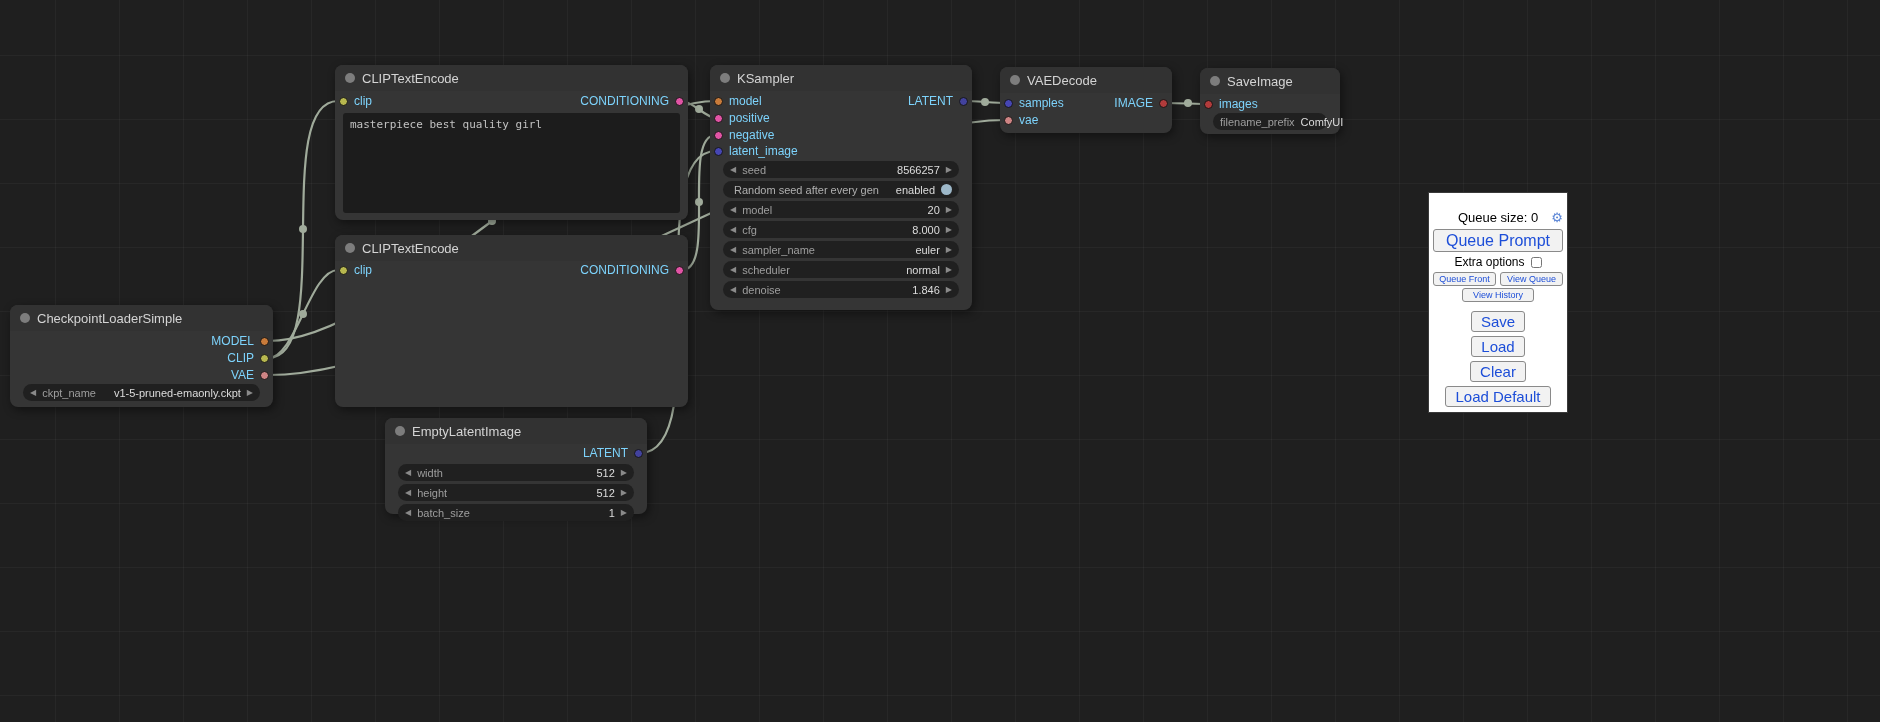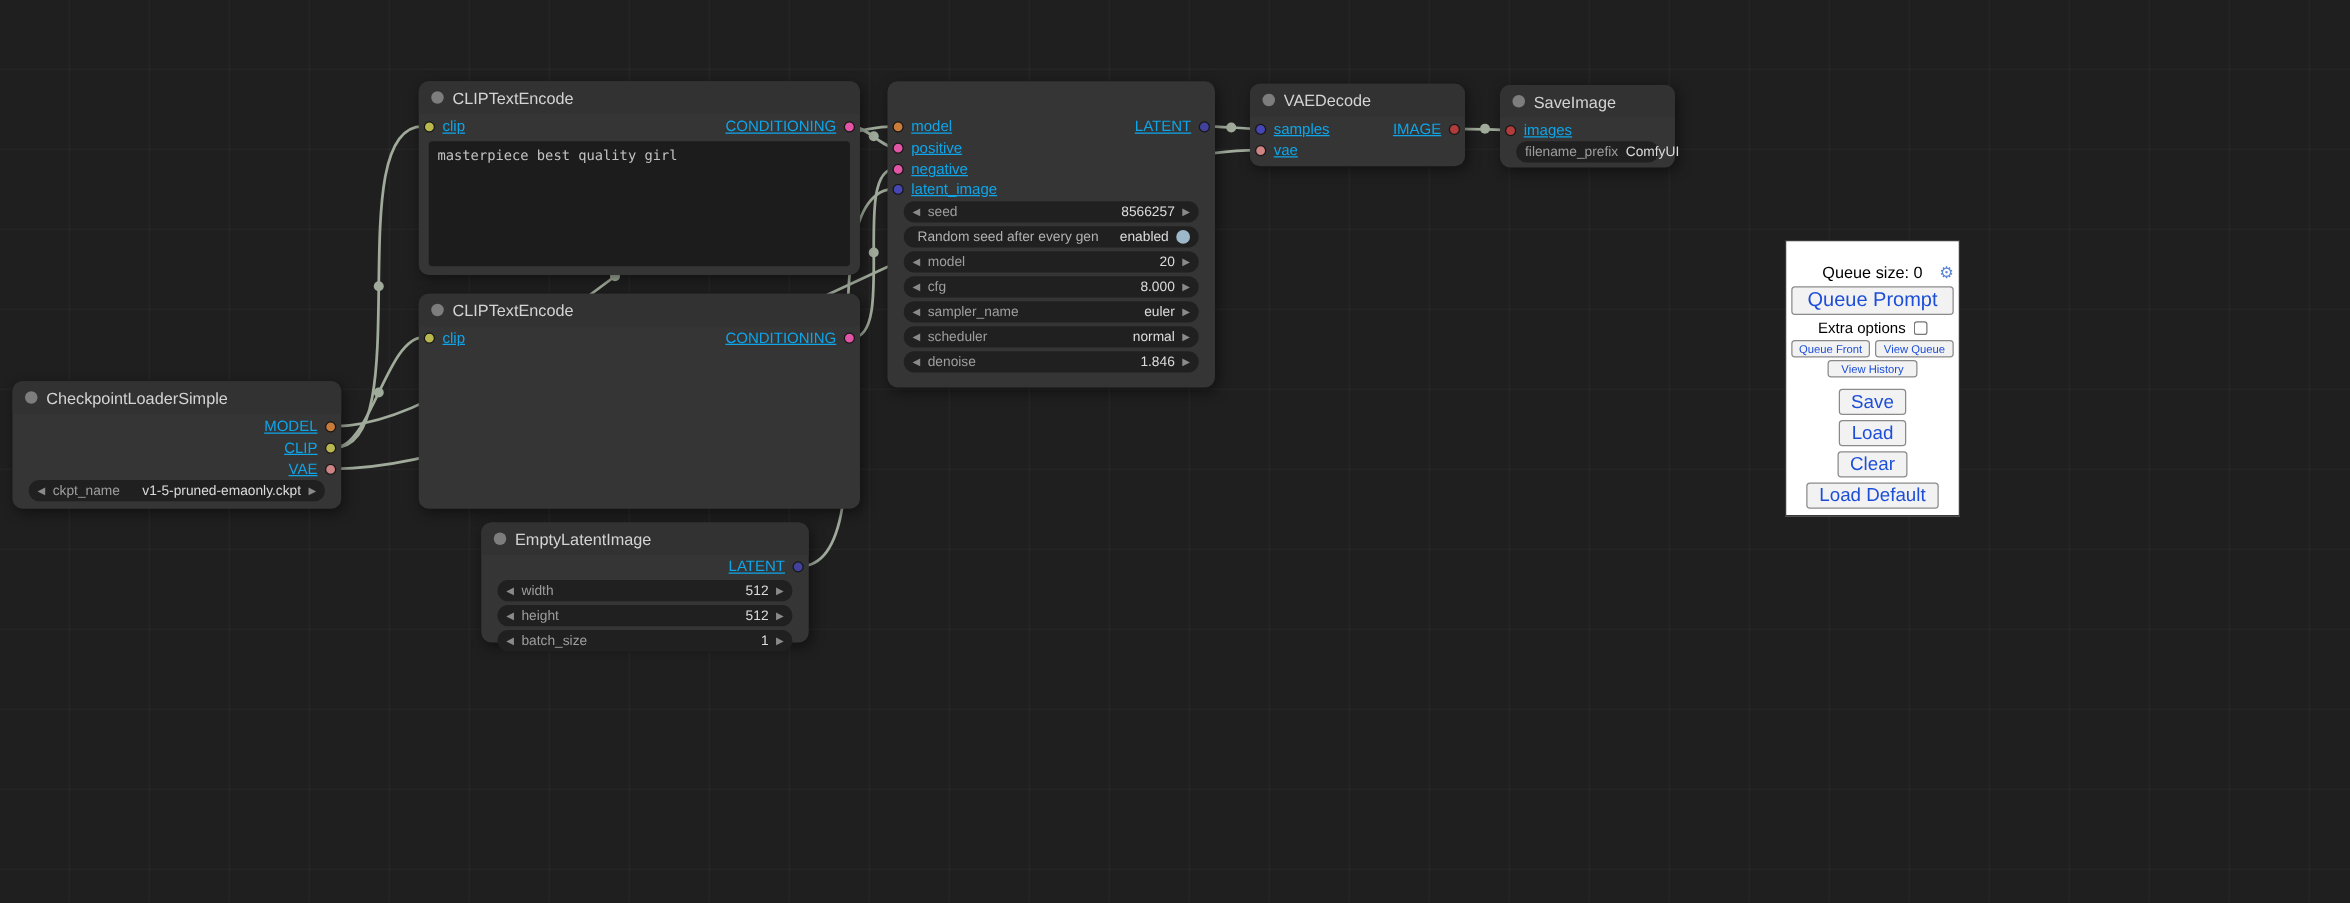--- a/index.html
+++ b/index.html
@@ -25,21 +25,21 @@
     border-radius:8px;
     box-shadow:2px 3px 10px rgba(0,0,0,0.45);
     font-size:12px; color:#b4b4b4;
   }
   .node-title {
     height:26px; display:flex; align-items:center; gap:7px;
     padding:0 10px; font-size:13px; color:#d4d4d4;
     background:#323232; border-radius:8px 8px 0 0;
   }
   .title-dot { width:10px; height:10px; border-radius:50%; background:#7d7d7d; flex:none; }
-  .slot { position:absolute; height:16px; display:flex; align-items:center; gap:6px; color:#0ea5e9; font-size:12px;text-decoration:underline; }
+  .slot { position:absolute; height:16px; display:flex; align-items:center; gap:6px; color:#7dd3fc; font-size:12px; }
   .slot.in  { left:4px; }
   .slot.out { right:4px; }
   .slot-dot { width:9px; height:9px; border-radius:50%; border:1px solid #161616; flex:none; background:#888; }
   .widget {
     position:absolute; left:13px; right:13px; height:17px;
     background:#202020; border-radius:9px;
     display:flex; align-items:center; gap:6px;
     font-size:11px; color:#9e9e9e; padding:0 7px;
   }
   .widget .arrow { color:#8a8a8a; font-size:8px; flex:none; line-height:1; }
@@ -187,20 +187,24 @@
     </div>
     <div class="widget" style="top:86px">
       <span class="arrow">◀</span>
       <span class="wlabel">batch_size</span>
       <span class="wvalue">1</span>
       <span class="arrow">▶</span>
     </div>
   </div>
 
   <div class="node" style="left:710px;top:65px;width:262px;height:245px">
+    <div class="node-title">
+      <span class="title-dot"></span>
+      <span>KSampler</span>
+    </div>
     <div class="slot in" style="top:28px">
       <span class="slot-dot" style="background-color: rgb(201, 123, 58);"></span>
       <span>model</span>
     </div>
     <div class="slot in" style="top:45px">
       <span class="slot-dot" style="background-color: rgb(226, 84, 165);"></span>
       <span>positive</span>
     </div>
     <div class="slot in" style="top:62px">
       <span class="slot-dot" style="background-color: rgb(226, 84, 165);"></span>

